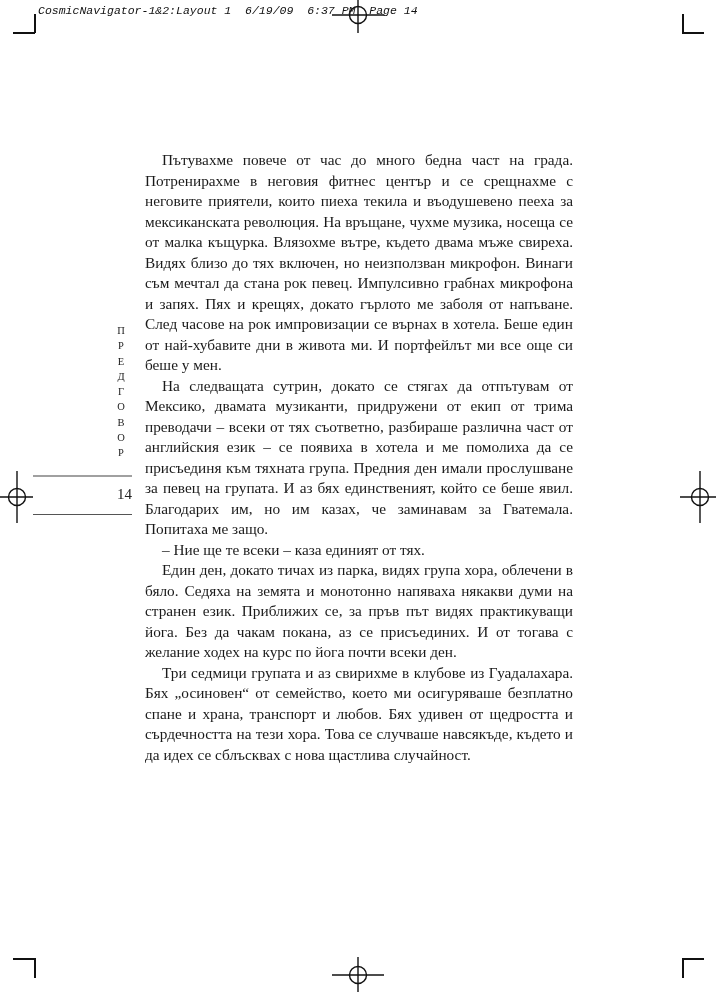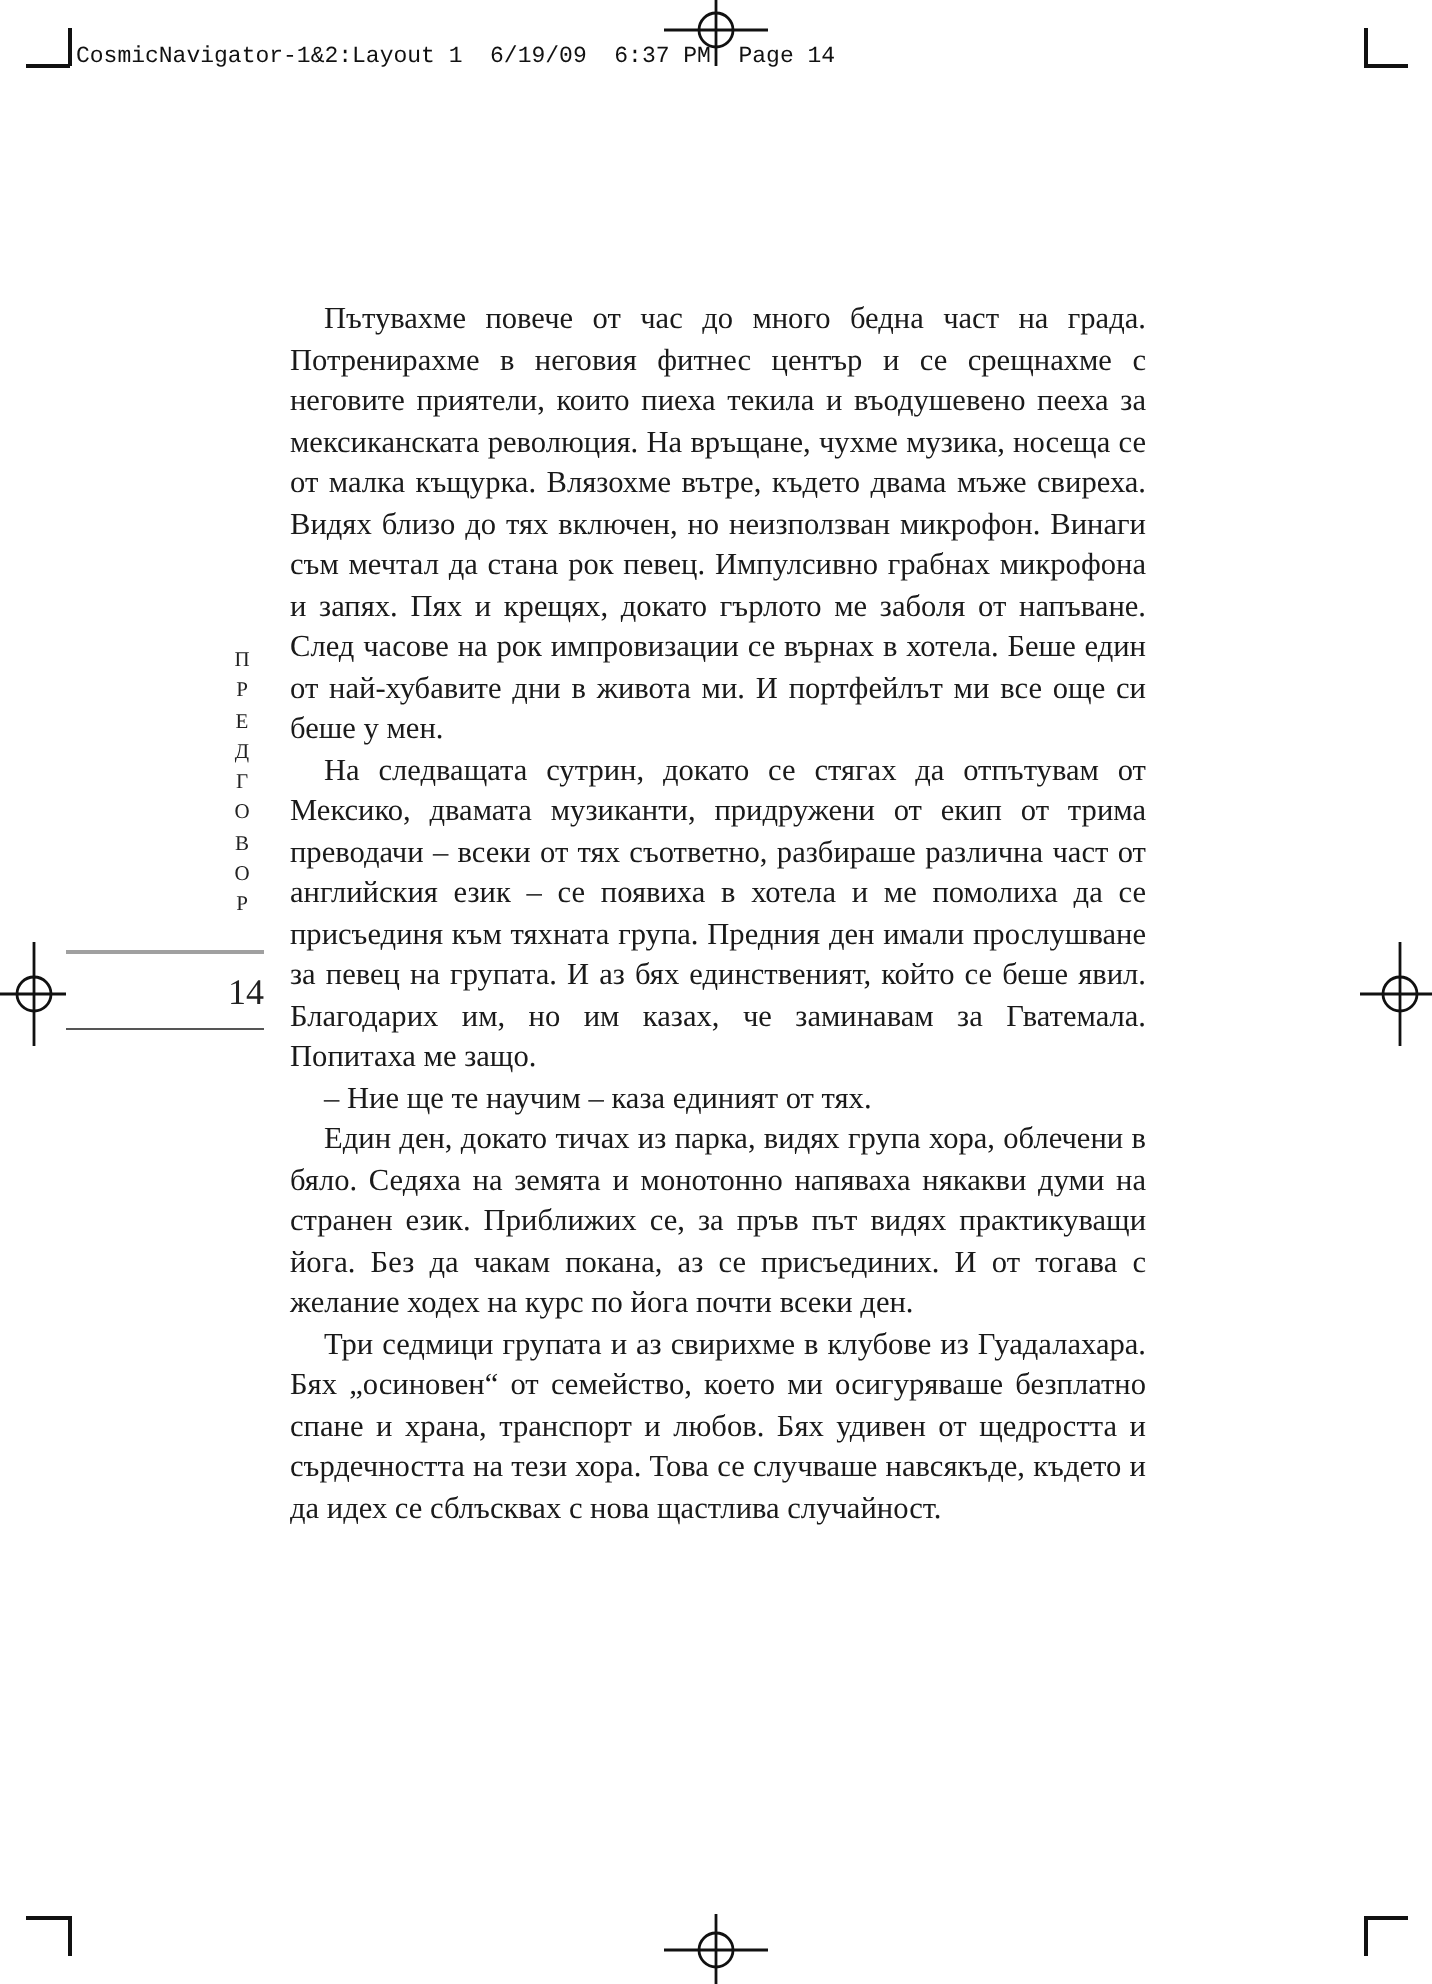--- a/index.html
+++ b/index.html
@@ -1,25 +1,25 @@
 <!DOCTYPE html>
 <html><head>
 <meta charset="utf-8">
 <style>
   html, body { margin: 0; padding: 0; background: #ffffff; }
   body { width: 716px; height: 992px; position: relative; overflow: hidden; font-family: "Liberation Serif", serif; color: #1a1a1a; }
-  .slug { position: absolute; left: 38px; top: 22px; font-family: "Liberation Mono", monospace; font-size: 11.5px; color: #111; white-space: pre; letter-spacing: 0; }
+  .slug { position: absolute; left: 38px; top: 4px; font-family: "Liberation Mono", monospace; font-size: 11.5px; color: #111; white-space: pre; letter-spacing: 0; font-style: italic; }
   .crop { position: absolute; background: #111; }
   .reg { position: absolute; width: 60px; height: 60px; }
   .body-text { position: absolute; left: 145px; top: 150px; width: 428px; font-size: 15.3px; line-height: 20.5px; text-align: justify; hyphens: none; }
   .body-text p { margin: 0; text-indent: 17px; }
   .body-text p.noindent { text-indent: 0; }
   .side { position: absolute; left: 114px; top: 323px; width: 14px; display: flex; flex-direction: column; align-items: center; font-size: 10.5px; line-height: 15.3px; color: #222; }
   .rule { position: absolute; left: 33px; width: 99px; height: 1.5px; background: #8a8a8a; }
-  .pagenum { position: absolute; left: 100px; top: 486px; width: 32px; text-align: right; font-size: 18px; color: #222; }
+  .pagenum { position: absolute; left: 100px; top: 486px; width: 32px; text-align: right; font-size: 15px; color: #222; }
 </style>
 </head>
 <body>
 
 <div class="slug">CosmicNavigator-1&amp;2:Layout 1  6/19/09  6:37 PM  Page 14</div>
 
 <div>
   <div class="crop" style="left:33px;top:32px;width:2px;height:2px;"></div>
   <div class="crop" style="left:34px;top:14px;width:1.5px;height:19px;"></div>
   <div class="crop" style="left:13px;top:32px;width:22px;height:1.5px;"></div>
@@ -70,16 +70,16 @@
   <span>Р</span>
 </div>
 
 <div class="rule" style="top:475px;background:#a0a0a0;"></div>
 <div class="pagenum">14</div>
 <div class="rule" style="top:514px;background:#555;height:1px;"></div>
 
 <div class="body-text">
   <p>Пътувахме повече от час до много бедна част на града. Потренирахме в неговия фитнес център и се срещнахме с неговите приятели, които пиеха текила и въодушевено пееха за мексиканската революция. На връщане, чухме музика, носеща се от малка къщурка. Влязохме вътре, където двама мъже свиреха. Видях близо до тях включен, но неизползван микрофон. Винаги съм мечтал да стана рок певец. Импулсивно грабнах микрофона и запях. Пях и крещях, докато гърлото ме заболя от напъване. След часове на рок импровизации се върнах в хотела. Беше един от най-хубавите дни в живота ми. И портфейлът ми все още си беше у мен.</p>
   <p>На следващата сутрин, докато се стягах да отпътувам от Мексико, двамата музиканти, придружени от екип от трима преводачи – всеки от тях съответно, разбираше различна част от английския език – се появиха в хотела и ме помолиха да се присъединя към тяхната група. Предния ден имали прослушване за певец на групата. И аз бях единственият, който се беше явил. Благодарих им, но им казах, че заминавам за Гватемала. Попитаха ме защо.</p>
-  <p>– Ние ще те научим – каза единият от тях.</p>
+  <p>– Ние ще те всеки – каза единият от тях.</p>
   <p>Един ден, докато тичах из парка, видях група хора, облечени в бяло. Седяха на земята и монотонно напяваха някакви думи на странен език. Приближих се, за пръв път видях практикуващи йога. Без да чакам покана, аз се присъединих. И от тогава с желание ходех на курс по йога почти всеки ден.</p>
   <p>Три седмици групата и аз свирихме в клубове из Гуадалахара. Бях „осиновен“ от семейство, което ми осигуряваше безплатно спане и храна, транспорт и любов. Бях удивен от щедростта и сърдечността на тези хора. Това се случваше навсякъде, където и да идех се сблъсквах с нова щастлива случайност.</p>
 </div>
 
 </body></html>

